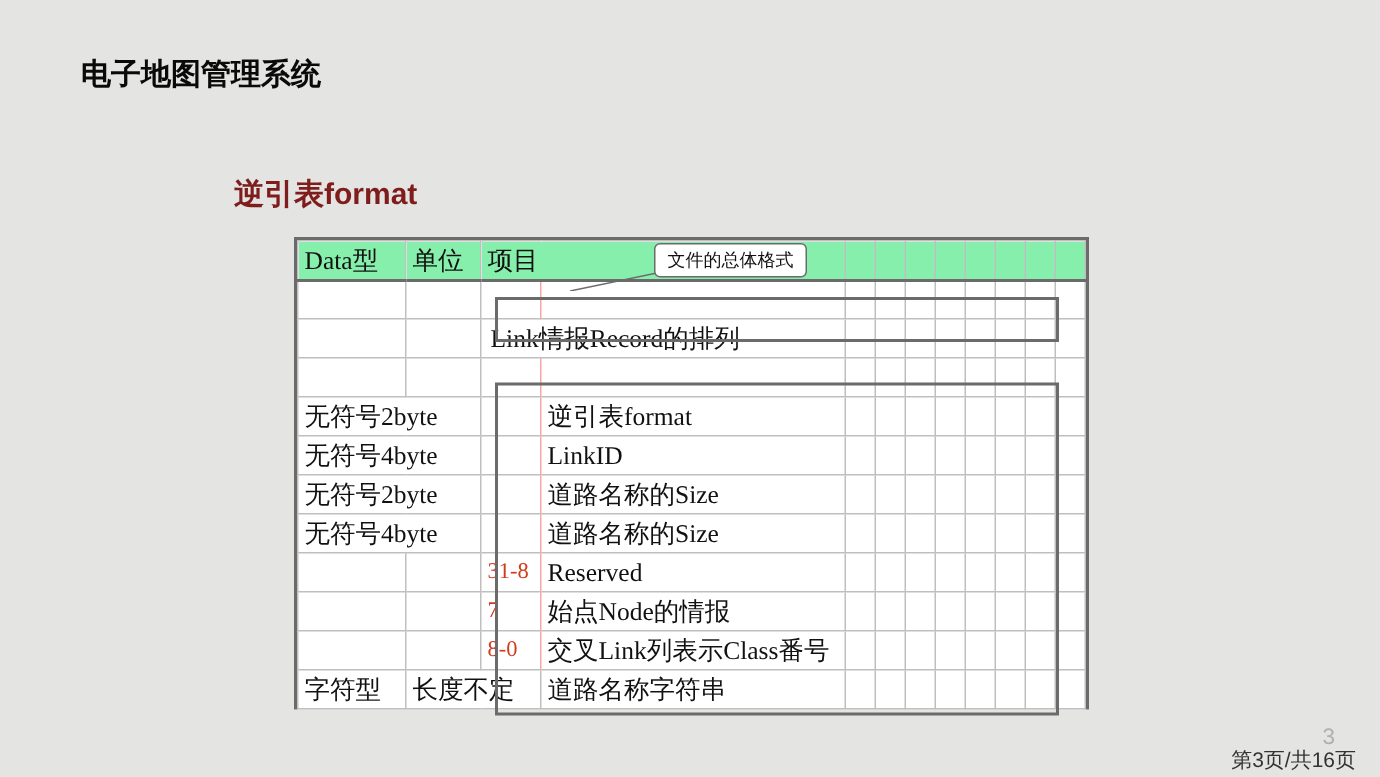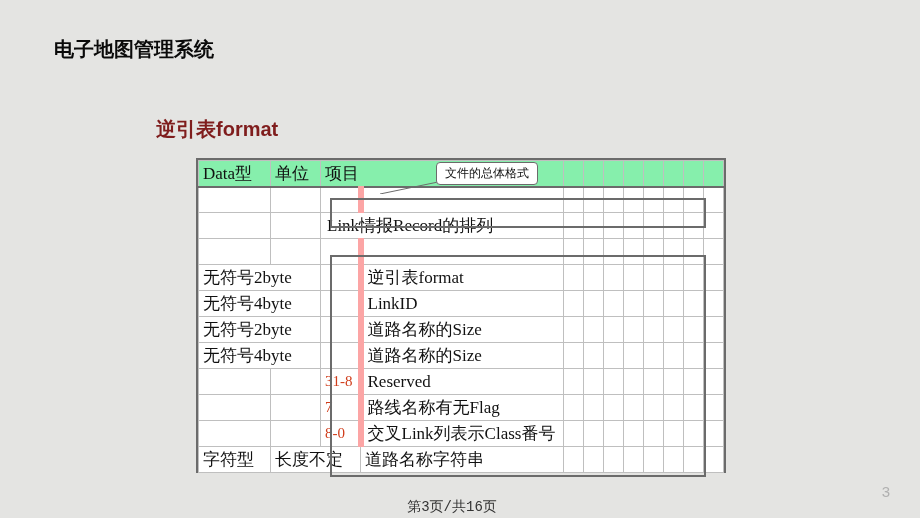--- a/index.html
+++ b/index.html
@@ -49,21 +49,21 @@
     text-align: left;
     font-weight: 400;
     border-bottom: 2px solid #6b6b6b;
   }
   .col-type   { width: 72px; }
   .col-unit   { width: 50px; }
   .col-bits   { width: 40px; text-align: right; padding-right: 2px; }
   .col-item   { width: auto; }
   .tail       { width: 20px; background: #fff; }
   .item-cell  { border-right: none; margin-top: 24px; }
-  .bits-cell  { border-right: 6px solid #fca5a5; }
+  .bits-cell  { border-right: 1px solid #fca5a5; }
   .bits-red   { color: #d03c1a; font-size: 15px; }
   .red-text   { color: #d03c1a; }
   .bold-cn    { font-weight: 400; }
 
   
   .callout {
     position: absolute;
     left: 436px; top: 162px;
     border: 1px solid #6b6b6b;
     border-radius: 4px;
@@ -101,24 +101,24 @@
   .pagenum {
     position: absolute;
     right: 30px; bottom: 18px;
     color: #b0b0b0;
     font-size: 15px;
     font-family: sans-serif;
   }
   .footer {
     position: absolute;
     left: 0; right: 16px; bottom: 2px;
-    text-align: center;
+    text-align: right;
     font-size: 14px;
     color: #333;
-    font-family: Liberation Mono, monospace;
+    font-family: Liberation Sans, sans-serif;
   }
 </style>
 </head>
 <body>
 
 <div class="slide">
 
   <div class="title">电子地图管理系统</div>
   <div class="section-title">逆引表format</div>
 
@@ -264,21 +264,21 @@
             <td></td>
             <td></td>
             <td></td>
             <td></td>
             <td></td>
       </tr>
       <tr>
         <td></td>
             <td></td>
         <td class="bits-cell bits-red">7</td>
-        <td class="item-cell">路线名称有无Flag</td>
+        <td class="item-cell">始点Node的情报</td>
         <td></td>
             <td></td>
             <td></td>
             <td></td>
             <td></td>
             <td></td>
             <td></td>
             <td></td>
       </tr>
       <tr>

